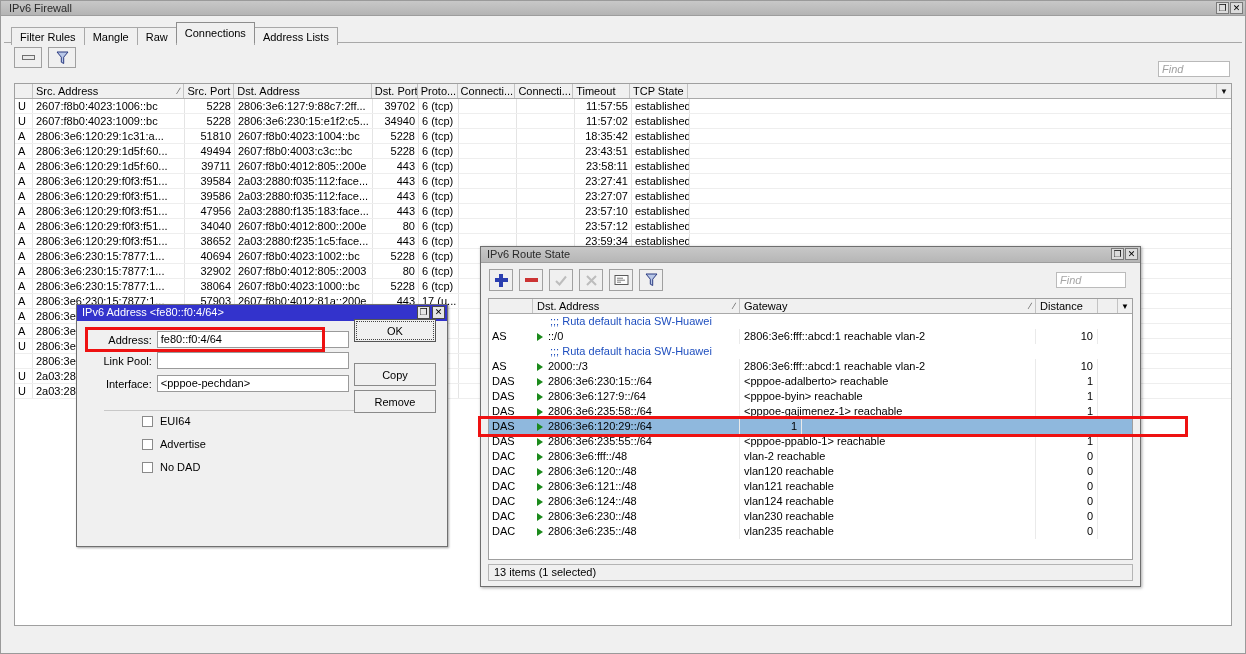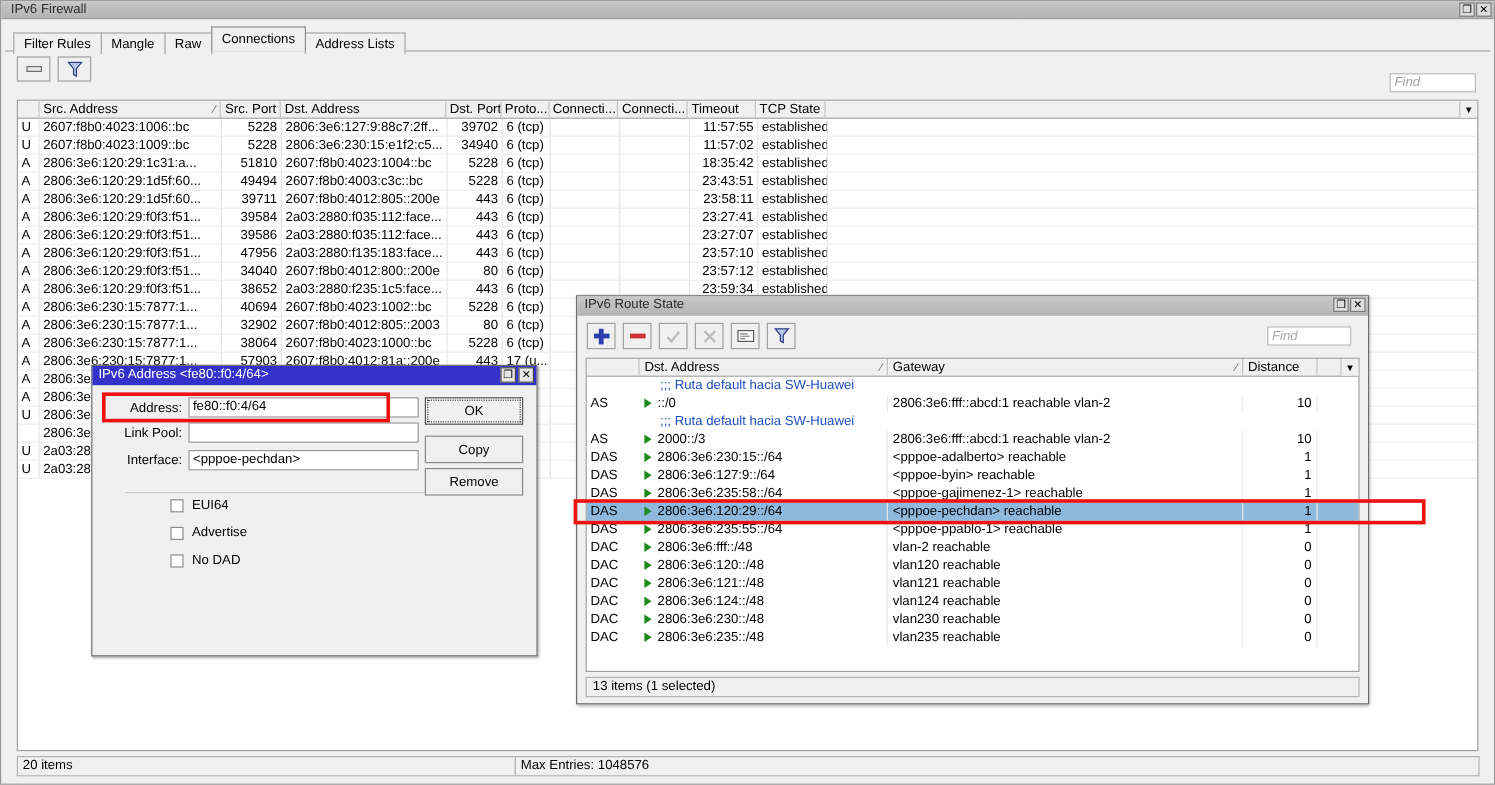--- a/index.html
+++ b/index.html
@@ -536,24 +536,20 @@
             <div class="td" style="width: 40px;"></div>
             <div class="td" style="width: 58px;"></div>
             <div class="td" style="width: 58px;"></div>
             <div class="td num" style="width: 57px;"></div>
             <div class="td" style="width: 58px;"></div>
             <div class="td" style="flex: 1 1 0%; border-right: none;"></div>
           </div>
         </div>
     </div>
 
-    <div id="main-status">
-        <div class="cell" style="width: 418px;">20 items</div>
-        <div class="cell" style="width: 808px;">Max Entries: 1048576</div>
-      </div>
   </div>
 </div>
 
 <div id="route-window">
   <div id="route-titlebar">
     <div id="route-title-text">IPv6 Route State</div>
     <div id="route-title-btns">
       <div class="win-btn">❐</div>
       <div class="win-btn">✕</div>
     </div>
@@ -641,21 +637,20 @@
         <div class="rrow">
           <div class="td flags" style="width: 44px;">DAS</div>
           <div class="td" style="width: 207px;"><span class="tri"></span><span>2806:3e6:235:58::/64</span></div>
           <div class="td" style="width: 296px;">&lt;pppoe-gajimenez-1&gt; reachable</div>
           <div class="td dist" style="width: 62px;">1</div>
           <div class="td" style="flex: 1 1 0%; border-right: none;"></div>
         </div>
         <div class="rrow selected">
           <div class="td flags" style="width: 44px;">DAS</div>
           <div class="td" style="width: 207px;"><span class="tri"></span><span>2806:3e6:120:29::/64</span></div>
-          <div class="td" style="width: 296px;">&lt;pppoe-pechdan&gt; reachable</div>
           <div class="td dist" style="width: 62px;">1</div>
           <div class="td" style="flex: 1 1 0%; border-right: none;"></div>
         </div>
         <div class="rrow">
           <div class="td flags" style="width: 44px;">DAS</div>
           <div class="td" style="width: 207px;"><span class="tri"></span><span>2806:3e6:235:55::/64</span></div>
           <div class="td" style="width: 296px;">&lt;pppoe-ppablo-1&gt; reachable</div>
           <div class="td dist" style="width: 62px;">1</div>
           <div class="td" style="flex: 1 1 0%; border-right: none;"></div>
         </div>
@@ -741,19 +736,19 @@
   </div>
   <div class="chk-row" style="left:65px;top:133px;">
     <span class="chk-box"></span>
     <span>Advertise</span>
   </div>
   <div class="chk-row" style="left:65px;top:156px;">
     <span class="chk-box"></span>
     <span>No DAD</span>
   </div>
 
-  <div class="dlg-btn focus" style="left:277px;top:26px;">OK</div>
+  <div class="dlg-btn focus" style="left:277px;top:14px;">OK</div>
   <div class="dlg-btn" style="left:277px;top:58px;">Copy</div>
   <div class="dlg-btn" style="left:277px;top:85px;">Remove</div>
 
 
   <div id="addr-redbox"></div>
 </div>
 
 </body></html>

